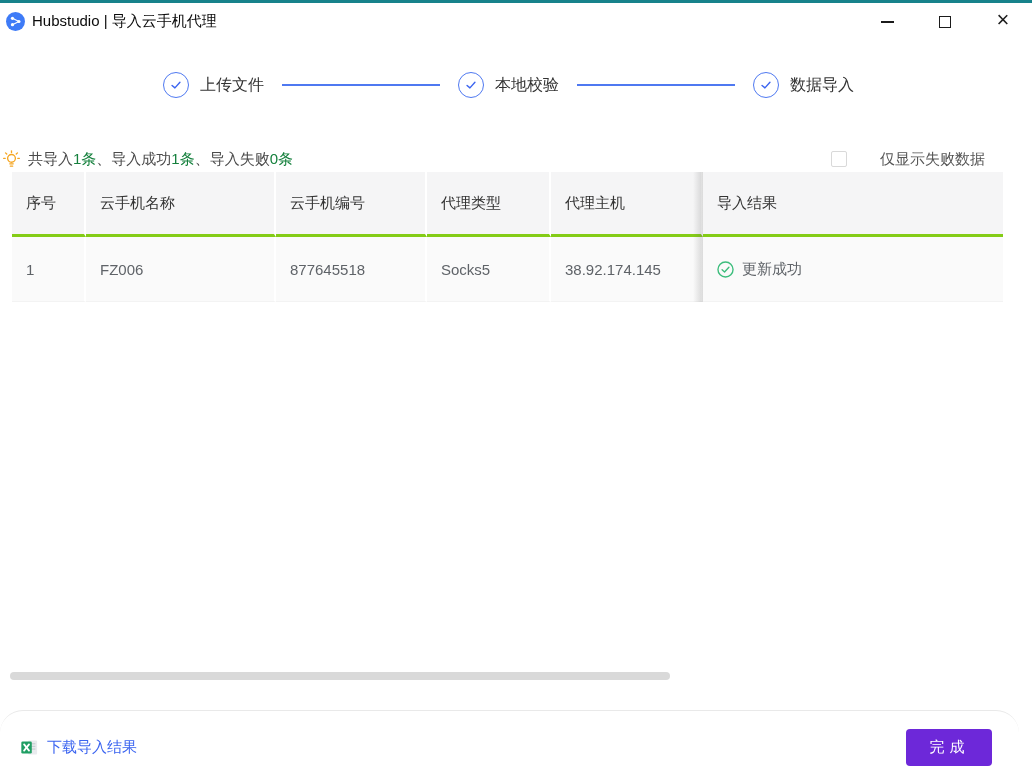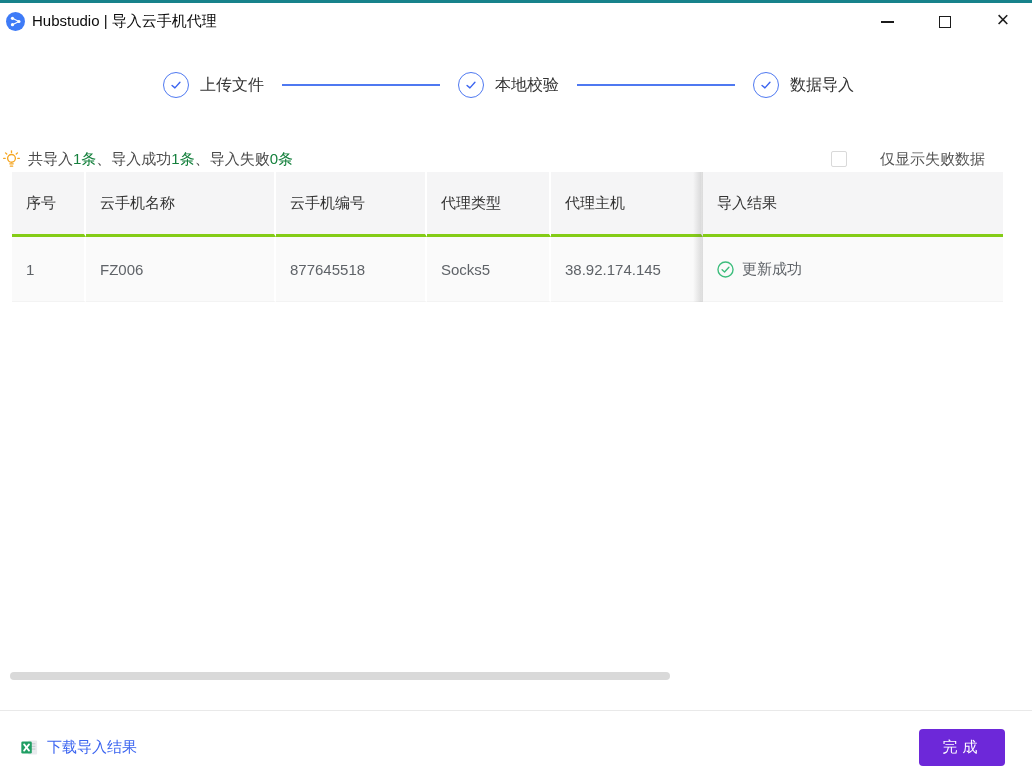--- a/index.html
+++ b/index.html
@@ -46,22 +46,22 @@
   .th .cell.sep, .td .cell.sep { border-right:2px solid #fff; }
   .result-cell { color:#444; }
   .success-icon { display:flex; margin-right:8px; }
   .fixed-shadow { position:absolute; top:172px; left:693px; width:10px; height:130px; pointer-events:none;
     background:linear-gradient(to left, rgba(90,90,90,0.22), rgba(90,90,90,0)); }
 
   
   .hscrollbar { position:absolute; top:672px; left:10px; width:660px; height:8px; border-radius:4px; background:#d9d9d9; cursor:pointer; }
 
   
-  .footer { position:absolute; left:0; right:0; bottom:0; height:65px; background:#fff;
-    border-top:1px solid #e9e9e9; display:flex; align-items:center; padding:9px 27px 0 20px; }
+  .footer { position:absolute; left:0; right:13px; bottom:0; height:65px; background:#fff;
+    border-top:1px solid #e9e9e9; display:flex; align-items:center; padding:9px 27px 0 20px;border-radius:23px; }
   .download { display:flex; align-items:center; cursor:pointer; }
   .excel-icon { display:flex; margin-right:8px; }
   .download-label { font-size:15px; color:#3b64f0; }
   .done { margin-left:auto; min-width:86px; height:37px; background:#6d28d9; color:#fff; font-size:15px;
     border:none; border-radius:4px; letter-spacing:5px; padding-left:7px; text-align:center; cursor:pointer;
     font-family:inherit; }
 </style>
 </head>
 <body>
 

